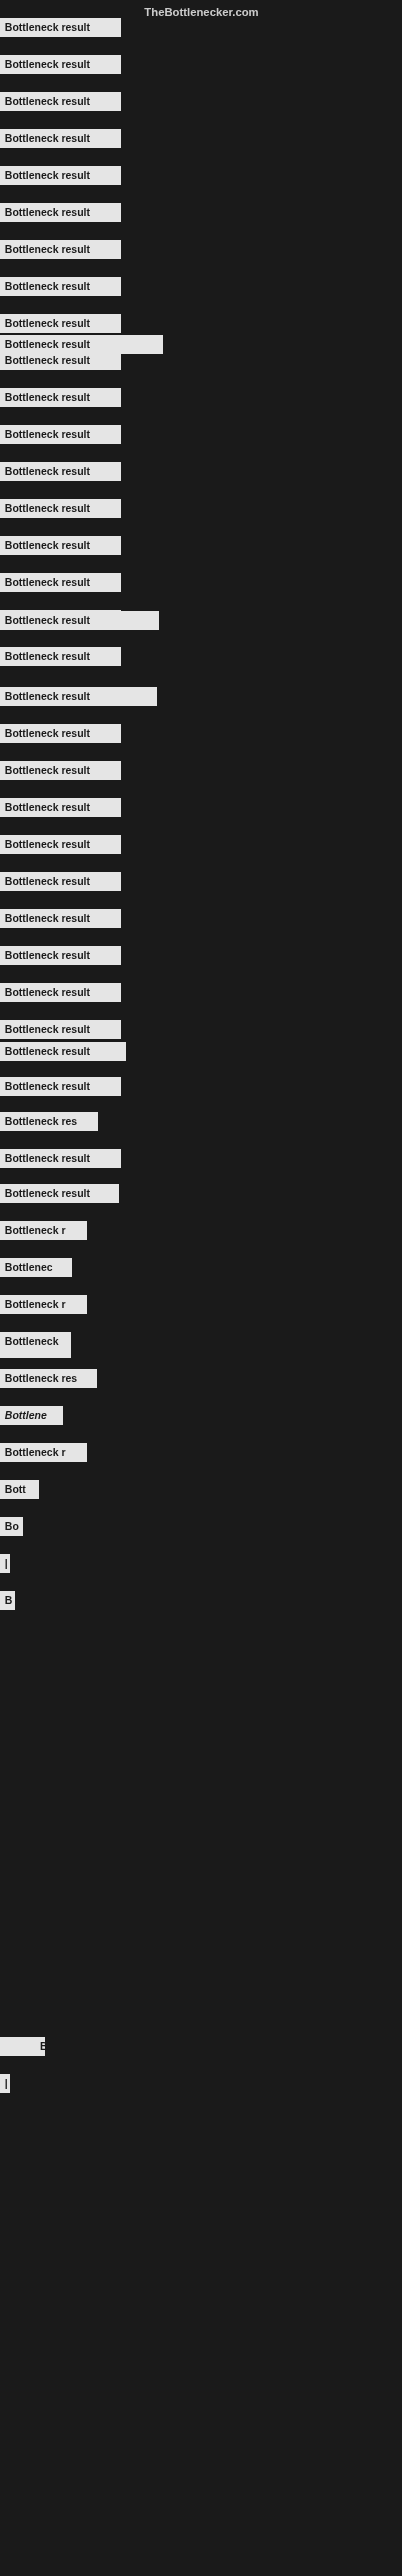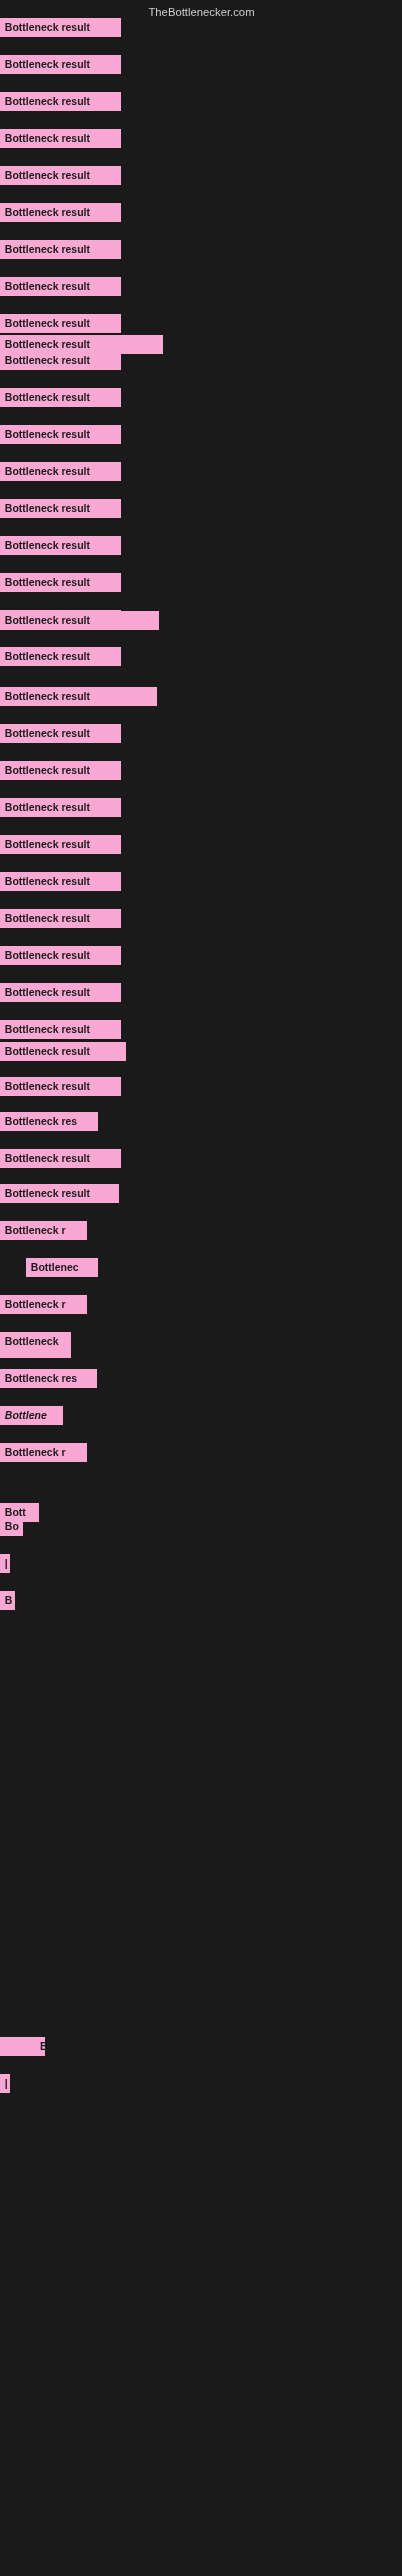--- a/index.html
+++ b/index.html
@@ -12,26 +12,26 @@
       width: 403px;
       min-height: 2576px;
       font-family: Arial, sans-serif;
       position: relative;
     }
     .header {
       text-align: center;
       padding: 6.4px 0 3.2px 0;
       color: #cccccc;
       font-size: 11.3px;
-      font-weight: normal;
+      font-weight: bold;
     }
     .bottleneck-item {
       position: absolute;
       left: 0;
-      background-color: #f9a8d4;
+      background-color: #e5e5e5;
       color: #1a1a1a;
       font-size: 10.5px;
       font-weight: bold;
       padding: 2.4px 4.8px;
       white-space: nowrap;
       overflow: hidden;
     }
   </style>
 </head>
 <body>
@@ -67,27 +67,27 @@
 <div class="bottleneck-item" style="top: 909px; width: 121px; height: 19.3px; line-height: 14.5px;">Bottleneck result</div>
 <div class="bottleneck-item" style="top: 946px; width: 121px; height: 19.3px; line-height: 14.5px;">Bottleneck result</div>
 <div class="bottleneck-item" style="top: 983px; width: 121px; height: 19.3px; line-height: 14.5px;">Bottleneck result</div>
 <div class="bottleneck-item" style="top: 1020px; width: 121px; height: 19.3px; line-height: 14.5px;">Bottleneck result</div>
 <div class="bottleneck-item" style="top: 1042px; width: 126px; height: 19.3px; line-height: 14.5px;">Bottleneck result</div>
 <div class="bottleneck-item" style="top: 1077px; width: 121px; height: 19.3px; line-height: 14.5px;">Bottleneck result</div>
 <div class="bottleneck-item" style="top: 1112px; width: 98px; height: 19.3px; line-height: 14.5px;">Bottleneck res</div>
 <div class="bottleneck-item" style="top: 1149px; width: 121px; height: 19.3px; line-height: 14.5px;">Bottleneck result</div>
 <div class="bottleneck-item" style="top: 1184px; width: 119px; height: 19.3px; line-height: 14.5px;">Bottleneck result</div>
 <div class="bottleneck-item" style="top: 1221px; width: 87px; height: 19.3px; line-height: 14.5px;">Bottleneck r</div>
-<div class="bottleneck-item" style="top: 1258px; width: 72px; height: 19.3px; line-height: 14.5px; margin-left: 26px;">Bottlenec</div>
+<div class="bottleneck-item" style="top: 1258px; width: 72px; height: 19.3px; line-height: 14.5px;">Bottlenec</div>
 <div class="bottleneck-item" style="top: 1295px; width: 87px; height: 19.3px; line-height: 14.5px;">Bottleneck r</div>
 <div class="bottleneck-item" style="top: 1332px; width: 71px; height: 26px; line-height: 14.5px;">Bottleneck</div>
 <div class="bottleneck-item" style="top: 1369px; width: 97px; height: 19.3px; line-height: 14.5px;">Bottleneck res</div>
 <div class="bottleneck-item" style="top: 1406px; width: 63px; height: 19.3px; line-height: 14.5px; font-style: italic;">Bottlene</div>
 <div class="bottleneck-item" style="top: 1443px; width: 87px; height: 19.3px; line-height: 14.5px;">Bottleneck r</div>
-<div class="bottleneck-item" style="top: 1480px; width: 39px; height: 19.3px; line-height: 14.5px; margin-top: 23px;">Bott</div>
+<div class="bottleneck-item" style="top: 1480px; width: 39px; height: 19.3px; line-height: 14.5px;">Bott</div>
 <div class="bottleneck-item" style="top: 1517px; width: 22.5px; height: 19.3px; line-height: 14.5px;">Bo</div>
 <div class="bottleneck-item" style="top: 1554px; width: 6.4px; height: 19.3px; line-height: 14.5px;">|</div>
 <div class="bottleneck-item" style="top: 1591px; width: 14.5px; height: 19.3px; line-height: 14.5px;">B</div>
 <div class="bottleneck-item" style="top: 2037px; width: 44px; height: 19.3px; line-height: 14.5px; padding-left: 40px;">Bottle</div>
 <div class="bottleneck-item" style="top: 2074px; width: 6.4px; height: 19.3px; line-height: 14.5px;">|</div>
 <div class="bottleneck-item" style="top: 335px; width: 163px; height: 19.3px; line-height: 14.5px;">Bottleneck result</div>
 <div class="bottleneck-item" style="top: 611px; width: 159px; height: 19.3px; line-height: 14.5px;">Bottleneck result</div>
 
 
 </body></html>

